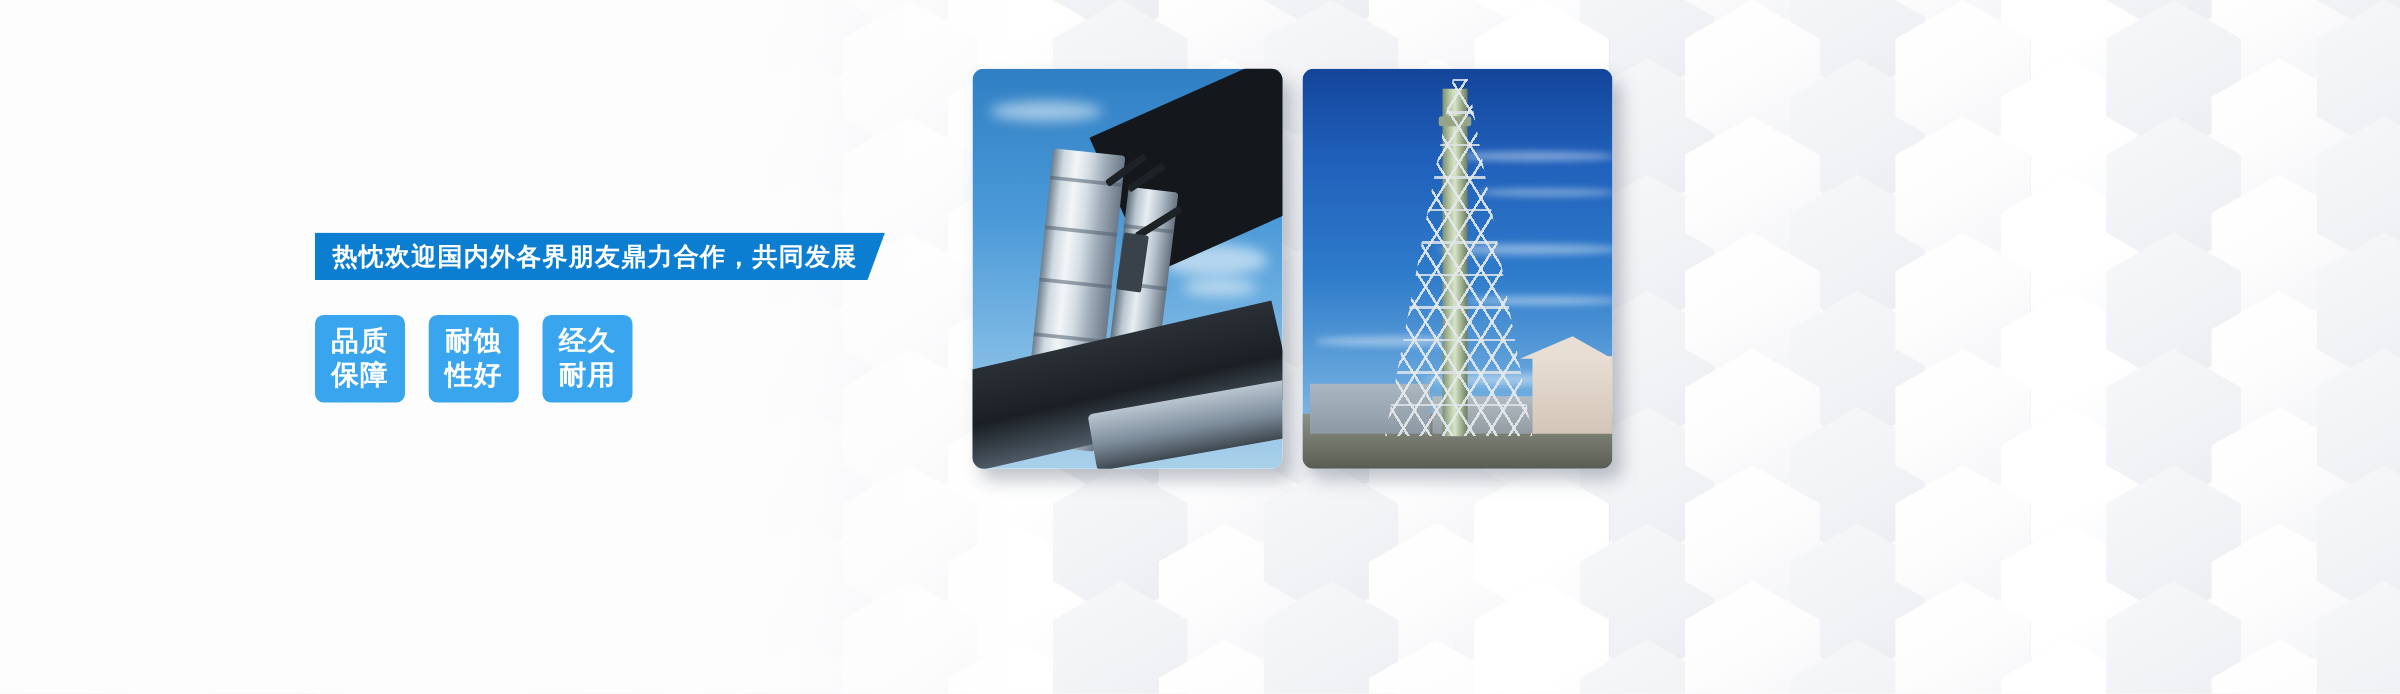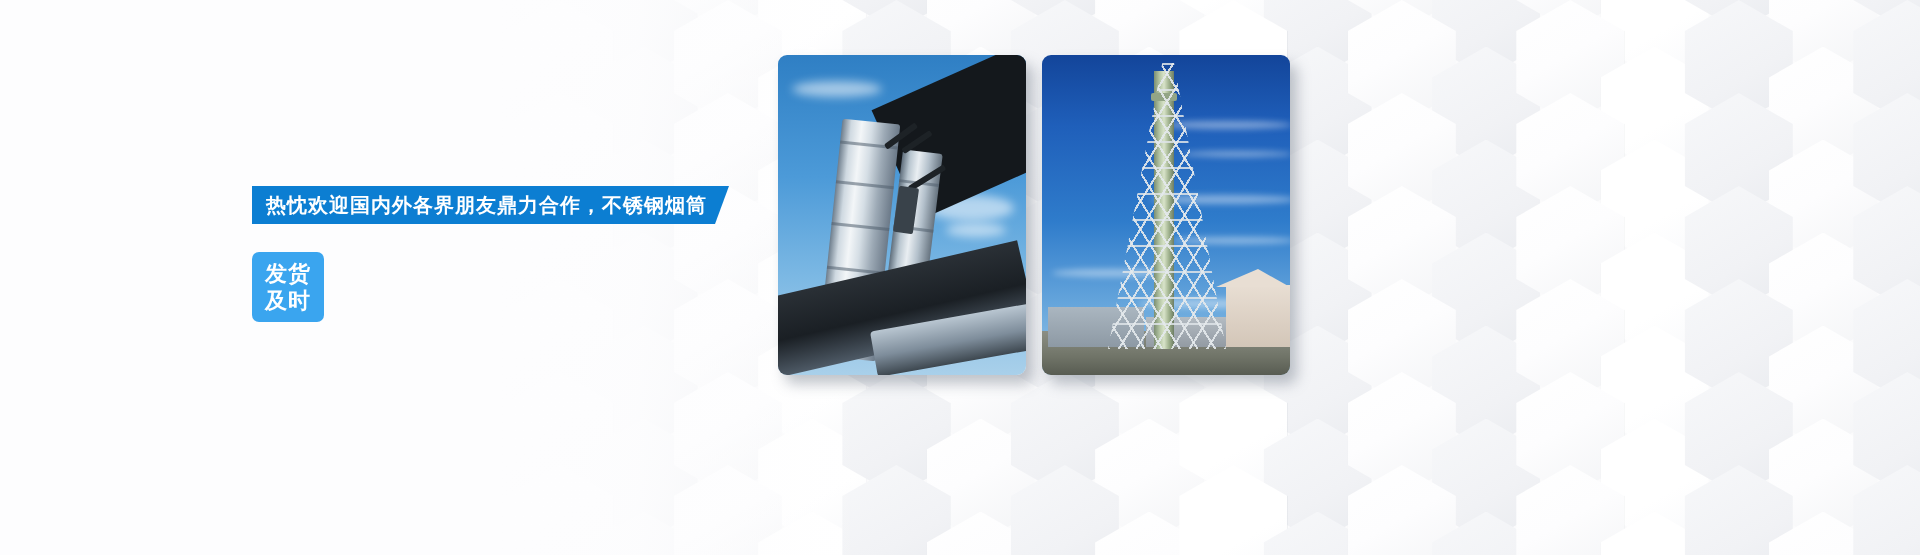--- a/index.html
+++ b/index.html
@@ -424,27 +424,35 @@
         <div class="hex-cell bright" style="left: 1600.56px; top: 511.5px;"></div>
         <div class="hex-cell dim" style="left: 1684.8px; top: 465px;"></div>
         <div class="hex-cell " style="left: 1769.04px; top: 511.5px;"></div>
         <div class="hex-cell dim" style="left: 1853.28px; top: 465px;"></div>
       </div>
     <div class="left-fade"></div>
   </div>
 
 
   <div class="subtitle-bar">
-    <div class="subtitle-text">热忱欢迎国内外各界朋友鼎力合作，不锈钢烟筒</div>
+    <div class="subtitle-text">热忱欢迎国内外各界朋友鼎力合作，共同发展</div>
   </div>
 
   <div class="badges">
     <div class="badge">
-      <span>发货</span>
-      <span>及时</span>
+      <span>品质</span>
+      <span>保障</span>
+    </div>
+    <div class="badge">
+      <span>耐蚀</span>
+      <span>性好</span>
+    </div>
+    <div class="badge">
+      <span>经久</span>
+      <span>耐用</span>
     </div>
   </div>
 
   <div class="photo photo-1">
     <div class="sky"></div>
     <div class="cloud" style="left:14px; top:26px; width:90px; height:16px;"></div>
     <div class="cloud" style="left:150px; top:140px; width:86px; height:26px;"></div>
     <div class="cloud" style="left:168px; top:168px; width:60px; height:14px;"></div>
     <div class="dark-corner"></div>
 

